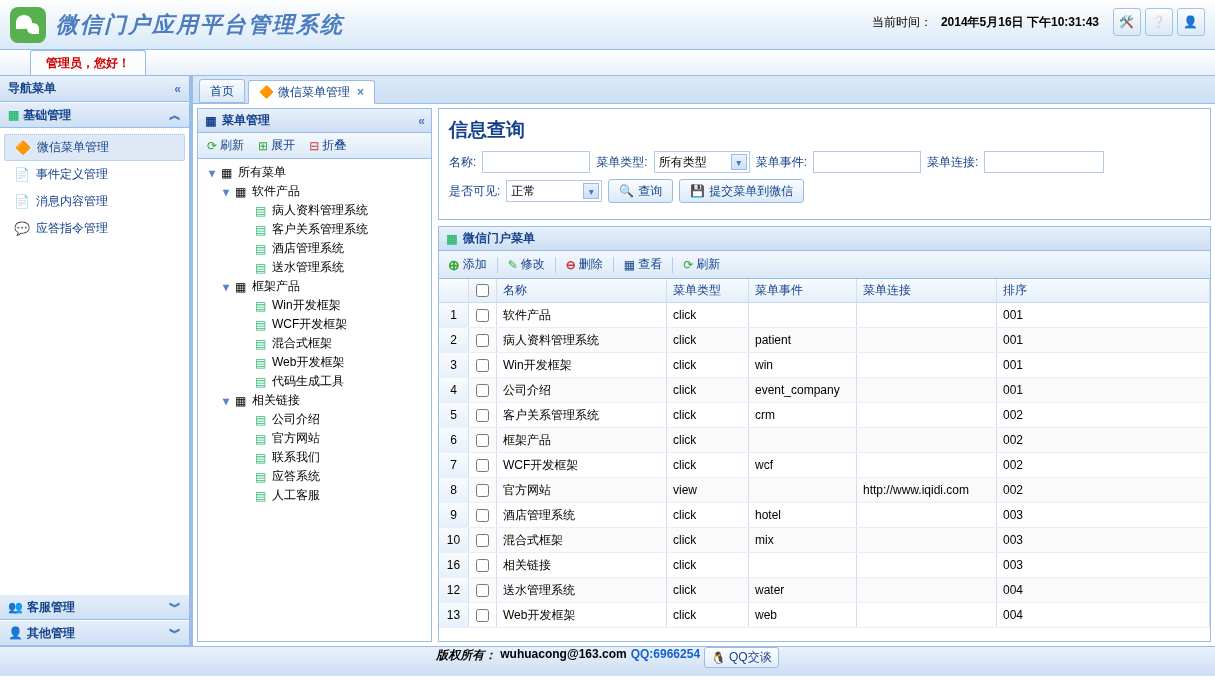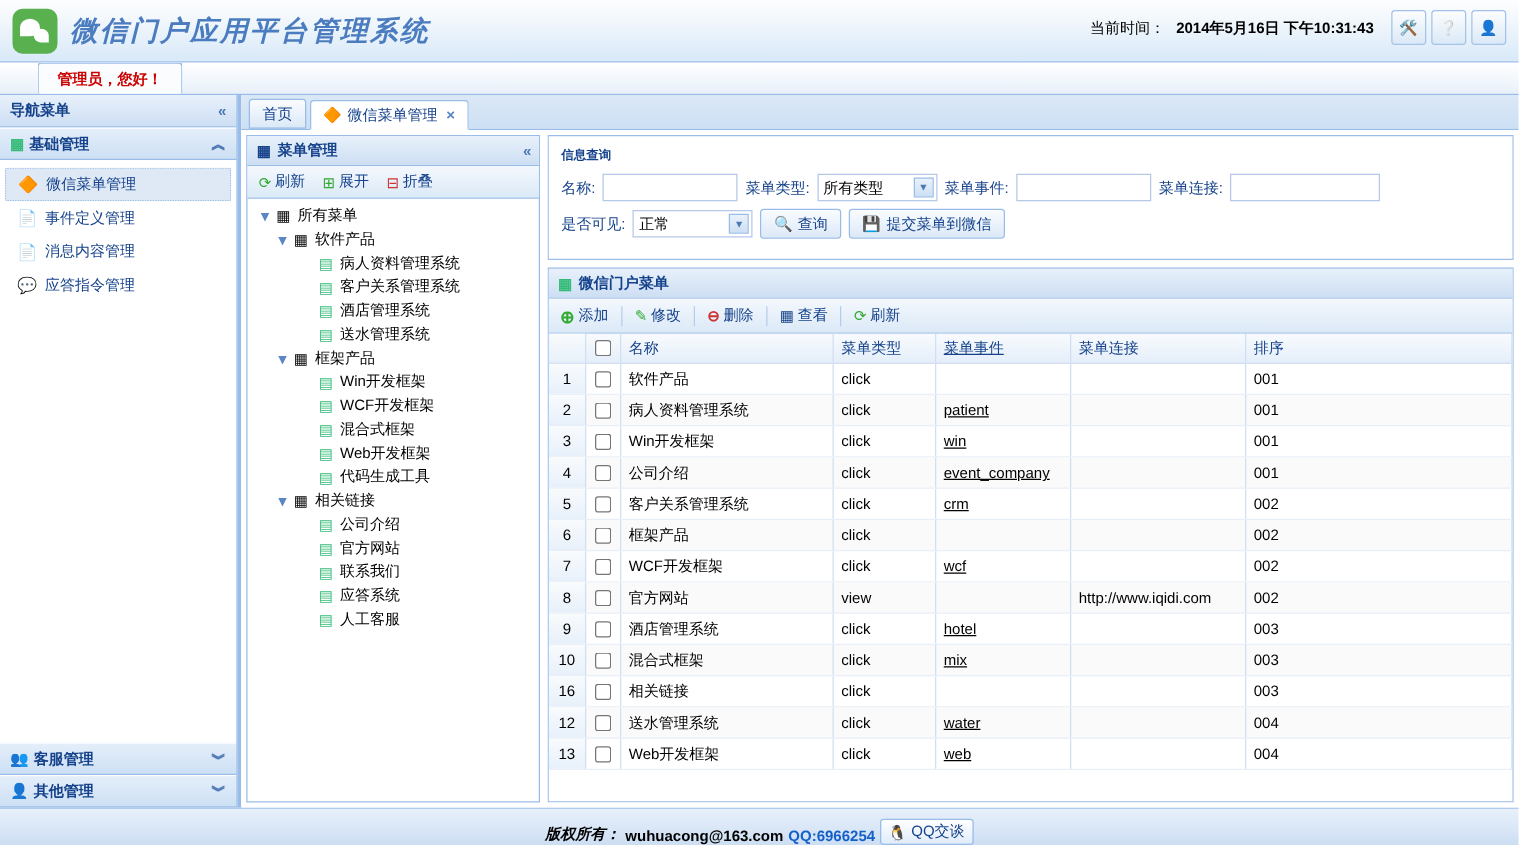--- a/index.html
+++ b/index.html
@@ -49,46 +49,46 @@
 .tree-body { flex: 1; overflow: auto; padding: 4px 2px; }
 .tree-node { display: flex; align-items: center; gap: 3px; padding: 1px 0 1px 6px; color: #000; cursor: pointer; white-space: nowrap; }
 .tree-node .exp { width: 12px; color: #5a86c5; font-weight: bold; text-align: center; }
 .tree-node .ticon { width: 14px; font-size: 12px; }
 .lvl1 { padding-left: 20px; }
 .lvl2 { padding-left: 40px; }
 
 
 .right-panel { flex: 1; margin: 4px 4px 4px 6px; display: flex; flex-direction: column; gap: 6px; overflow: hidden; }
 .search-panel { border: 1px solid #99bce8; padding: 8px 10px 10px; }
-.search-title { color: #15428b; font-weight: bold; font-size: 10px; margin-bottom: 8px; }
+.search-title { color: #15428b; font-weight: bold; font-size: 19px; margin-bottom: 8px; }
 .form-row { display: flex; align-items: center; gap: 6px; margin-bottom: 6px; flex-wrap: nowrap; }
 .form-row label { color: #15428b; }
 .txt { height: 22px; border: 1px solid #b5c8e8; padding: 0 4px; }
 .combo { height: 22px; border: 1px solid #b5c8e8; display: inline-flex; align-items: center; padding: 0 4px; min-width: 86px; position: relative; background: #fff; }
 .combo .arrow { position: absolute; right: 2px; top: 2px; width: 16px; height: 16px; background: linear-gradient(to bottom, #e9f1fb, #cde0f4); border: 1px solid #99bce8; display: flex; align-items: center; justify-content: center; color: #4e79b4; font-size: 10px; }
 .btn { height: 24px; padding: 0 10px; background: linear-gradient(to bottom, #fafcff, #dbe9f7); border: 1px solid #99bce8; border-radius: 3px; display: inline-flex; align-items: center; gap: 4px; color: #15428b; cursor: pointer; }
 
 .grid-panel { border: 1px solid #99bce8; flex: 1; display: flex; flex-direction: column; overflow: hidden; }
 .grid-toolbar { height: 28px; background: linear-gradient(to bottom, #f4f8fd, #dbe9f7); border-bottom: 1px solid #99bce8; display: flex; align-items: center; padding: 0 4px; gap: 2px; }
 .grid-toolbar .sep { width: 1px; height: 16px; background: #b6cdea; margin: 0 3px; }
 .grid-head { height: 24px; background: linear-gradient(to bottom, #f9fbfd, #e4eefa); border-bottom: 1px solid #c7d8ef; display: flex; }
 .grid-head .cell, .grid-row .cell { border-right: 1px solid #d0dff1; padding: 0 6px; display: flex; align-items: center; color: #000; overflow: hidden; }
 .grid-head .cell { color: #15428b; }
 .grid-body { flex: 1; overflow-y: auto; }
 .grid-row { height: 25px; display: flex; border-bottom: 1px solid #e8eff8; }
 .grid-row:nth-child(even) { background: #fafafa; }
 .c-num { width: 30px; justify-content: center; background: linear-gradient(to bottom, #f9fbfd, #e7f0fa); color: #15428b; }
 .c-chk { width: 28px; justify-content: center; }
 .c-name { width: 170px; }
 .c-type { width: 82px; }
-.c-evt { width: 108px; text-decoration: underline; }
+.c-evt { width: 108px; }
 .c-link { width: 140px; }
 .c-ord { flex: 1; }
 
-.footer { height: 30px; background: linear-gradient(to bottom, #e8f1fb, #cddef3); border-top: 1px solid #99bce8; display: flex; align-items: flex-end; justify-content: center; gap: 4px; color: #000; }
+.footer { height: 30px; background: linear-gradient(to bottom, #e8f1fb, #cddef3); border-top: 1px solid #99bce8; display: flex; align-items: flex-start; justify-content: center; gap: 4px; color: #000; }
 .footer .b { font-style: italic; font-weight: bold; }
 .qq-badge { background: linear-gradient(to bottom, #fff, #e0ecfa); border: 1px solid #99bce8; border-radius: 3px; padding: 1px 6px; display: inline-flex; align-items: center; gap: 3px; color: #15428b; cursor: pointer; }
 </style>
 </head>
 <body>
 
 <div class="header">
   <div class="wechat-logo"></div>
   <div class="app-title">微信门户应用平台管理系统</div>
   <div class="header-right">

